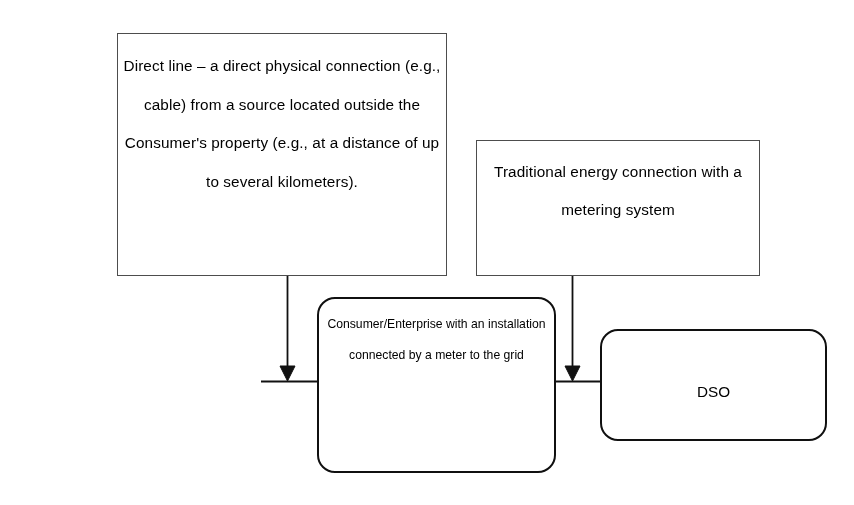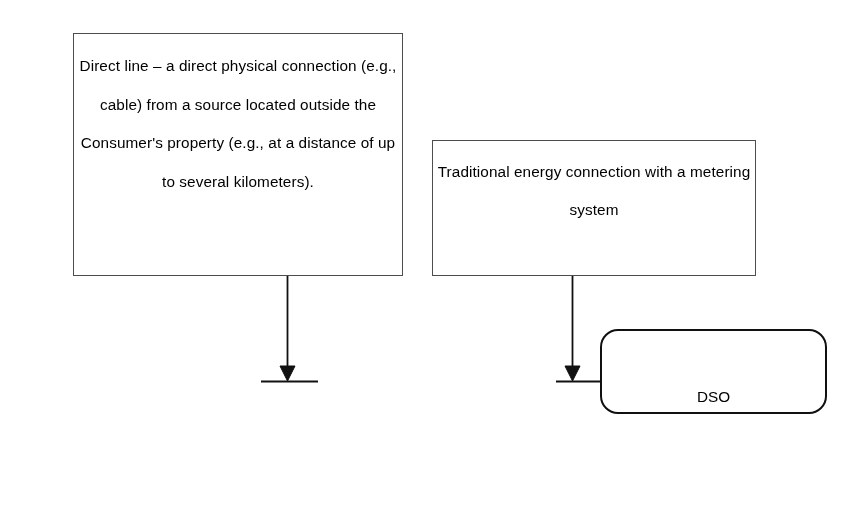--- a/index.html
+++ b/index.html
@@ -24,20 +24,21 @@
     background: #ffffff;
     display: flex;
     justify-content: center;
     text-align: center;
   }
   
   .rect-note {
     border: 1.4px solid #4d4d4d;
     border-radius: 0;
     align-items: flex-start;
+    margin-left: 44px;
   }
   
   .round-box {
     border: 2.4px solid #101010;
     border-radius: 18px;
   }
 
   .label {
     display: block;
     width: 100%;
@@ -53,21 +54,21 @@
   }
   #note-direct-line .label {
     font-size: 15.3px;
     line-height: 38.5px;
     letter-spacing: 0.1px;
   }
 
   #note-traditional {
     left: 432px;
     top: 140px;
-    width: 324px;
+    width: 284px;
     height: 136px;
     padding-top: 12px;
   }
   #note-traditional .label {
     font-size: 15.3px;
     line-height: 38px;
     letter-spacing: 0.1px;
   }
 
   #box-owner {
@@ -92,22 +93,22 @@
   }
   #box-consumer .label {
     font-size: 12.2px;
     line-height: 31px;
   }
 
   #box-dso {
     left: 600px;
     top: 329px;
     width: 227px;
-    height: 85px;
-    align-items: flex-end;
+    height: 112px;
+    align-items: center;
     padding-top: 14px;
   }
   #box-dso .label {
     font-size: 15.3px;
     line-height: 30px;
   }
 
   
   .connector-layer {
     position: absolute;
@@ -130,20 +131,23 @@
 
   <div class="node rect-note" id="note-direct-line">
     <span class="label">Direct line – a direct physical connection (e.g., cable) from a source located outside the Consumer's property (e.g., at a distance of up to several kilometers).</span>
   </div>
 
   <div class="node rect-note" id="note-traditional">
     <span class="label">Traditional energy connection with a metering system</span>
   </div>
 
 
+  <div class="node round-box" id="box-consumer">
+    <span class="label">Consumer/Enterprise with an installation connected by a meter to the grid</span>
+  </div>
 
   <div class="node round-box" id="box-dso">
     <span class="label">DSO</span>
   </div>
 
   <svg class="connector-layer" viewBox="0 0 854 505">
 
     <line x1="261" y1="381.5" x2="318" y2="381.5" stroke-width="1.8"></line>
 
     <line x1="556" y1="381.5" x2="601" y2="381.5" stroke-width="1.8"></line>

